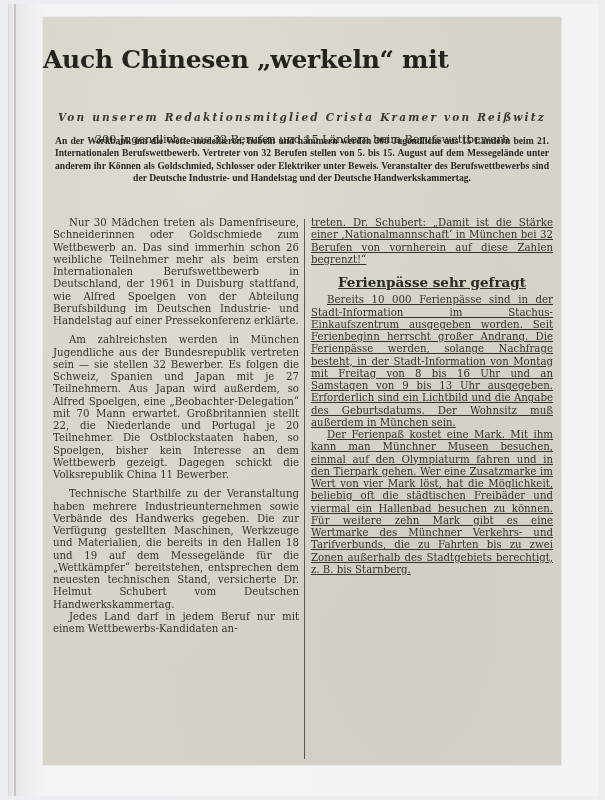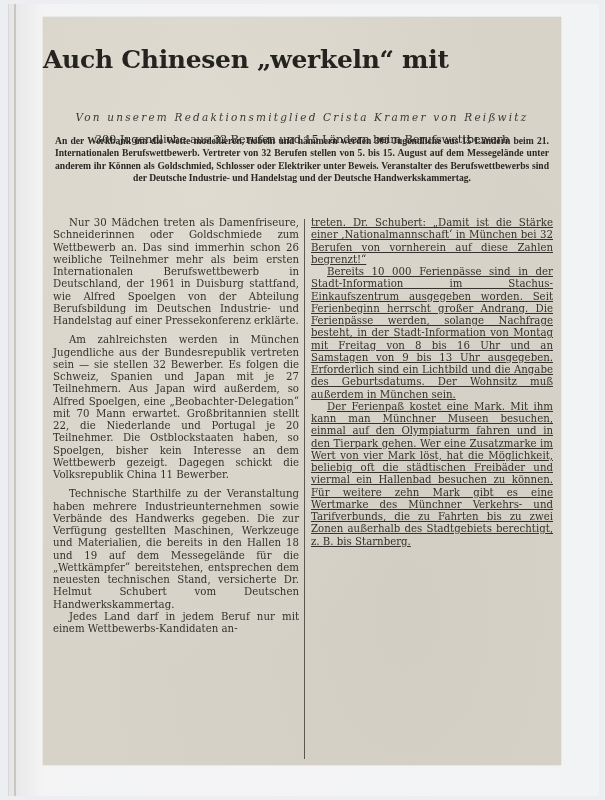--- a/index.html
+++ b/index.html
@@ -35,21 +35,21 @@
   }
   .subhead {
     position: absolute; left: 0; right: 0; top: 71px;
     text-align: center; font-weight: normal; font-size: 11.5px; color: #2a2824;
     letter-spacing: -0.2px;
     margin-top: 44px;
   }
   .byline {
     position: absolute; left: 0; right: 0; top: 94px;
     text-align: center; font-style: italic; font-size: 10.5px;
-    letter-spacing: 2.2px; color: #3a3833;
+    letter-spacing: 2.2px; color: #3a3833; font-weight: bold;
   }
   .lede {
     position: absolute; left: 12px; right: 12px; top: 118px;
     font-family: Liberation Serif, serif; font-weight: bold;
     font-size: 9.6px; line-height: 12.4px; text-align: justify;
     text-align-last: center; color: #2a2824;
     hyphens: manual;
   }
   .col {
     position: absolute; top: 200px;
@@ -85,16 +85,17 @@
     <p>Nur 30 Mädchen treten als Damenfriseure, Schneiderinnen oder Goldschmiede zum Wettbewerb an. Das sind immerhin schon 26 weibliche Teilnehmer mehr als beim ersten Internationalen Berufswettbewerb in Deutschland, der 1961 in Duisburg stattfand, wie Alfred Spoelgen von der Abteilung Berufsbildung im Deutschen Industrie- und Handelstag auf einer Pressekonferenz erklärte.</p>
     <p>Am zahlreichsten werden in München Jugendliche aus der Bundesrepublik vertreten sein — sie stellen 32 Bewerber. Es folgen die Schweiz, Spanien und Japan mit je 27 Teilnehmern. Aus Japan wird außerdem, so Alfred Spoelgen, eine „Beobachter-Delegation“ mit 70 Mann erwartet. Großbritannien stellt 22, die Niederlande und Portugal je 20 Teilnehmer. Die Ostblockstaaten haben, so Spoelgen, bisher kein Interesse an dem Wettbewerb gezeigt. Dagegen schickt die Volksrepublik China 11 Bewerber.</p>
     <p class="tight">Technische Starthilfe zu der Veranstaltung haben mehrere Industrieunternehmen sowie Verbände des Handwerks gegeben. Die zur Verfügung gestellten Maschinen, Werkzeuge und Materialien, die bereits in den Hallen 18 und 19 auf dem Messegelände für die „Wettkämpfer“ bereitstehen, entsprechen dem neuesten technischen Stand, versicherte Dr. Helmut Schubert vom Deutschen Handwerkskammertag.</p>
     <p class="tight">Jedes Land darf in jedem Beruf nur mit einem Wettbewerbs-Kandidaten an-</p>
   </div>
 
   <div class="divider"></div>
 
   <div class="col col-right">
     <p class="tight" style="text-indent:0">treten. Dr. Schubert: „Damit ist die Stärke einer ‚Nationalmannschaft‘ in München bei 32 Berufen von vornherein auf diese Zahlen begrenzt!“</p>
+    <div class="crosshead">Ferienpässe sehr gefragt</div>
     <p class="tight">Bereits 10 000 Ferienpässe sind in der Stadt-Information im Stachus-Einkaufszentrum ausgegeben worden. Seit Ferienbeginn herrscht großer Andrang. Die Ferienpässe werden, solange Nachfrage besteht, in der Stadt-Information von Montag mit Freitag von 8 bis 16 Uhr und an Samstagen von 9 bis 13 Uhr ausgegeben. Erforderlich sind ein Lichtbild und die Angabe des Geburtsdatums. Der Wohnsitz muß außerdem in München sein.</p>
     <p class="tight">Der Ferienpaß kostet eine Mark. Mit ihm kann man Münchner Museen besuchen, einmal auf den Olympiaturm fahren und in den Tierpark gehen. Wer eine Zusatzmarke im Wert von vier Mark löst, hat die Möglichkeit, beliebig oft die städtischen Freibäder und viermal ein Hallenbad besuchen zu können. Für weitere zehn Mark gibt es eine Wertmarke des Münchner Verkehrs- und Tarifverbunds, die zu Fahrten bis zu zwei Zonen außerhalb des Stadtgebiets berechtigt, z. B. bis Starnberg.</p>
   </div>
 </div>
 
 </body></html>

